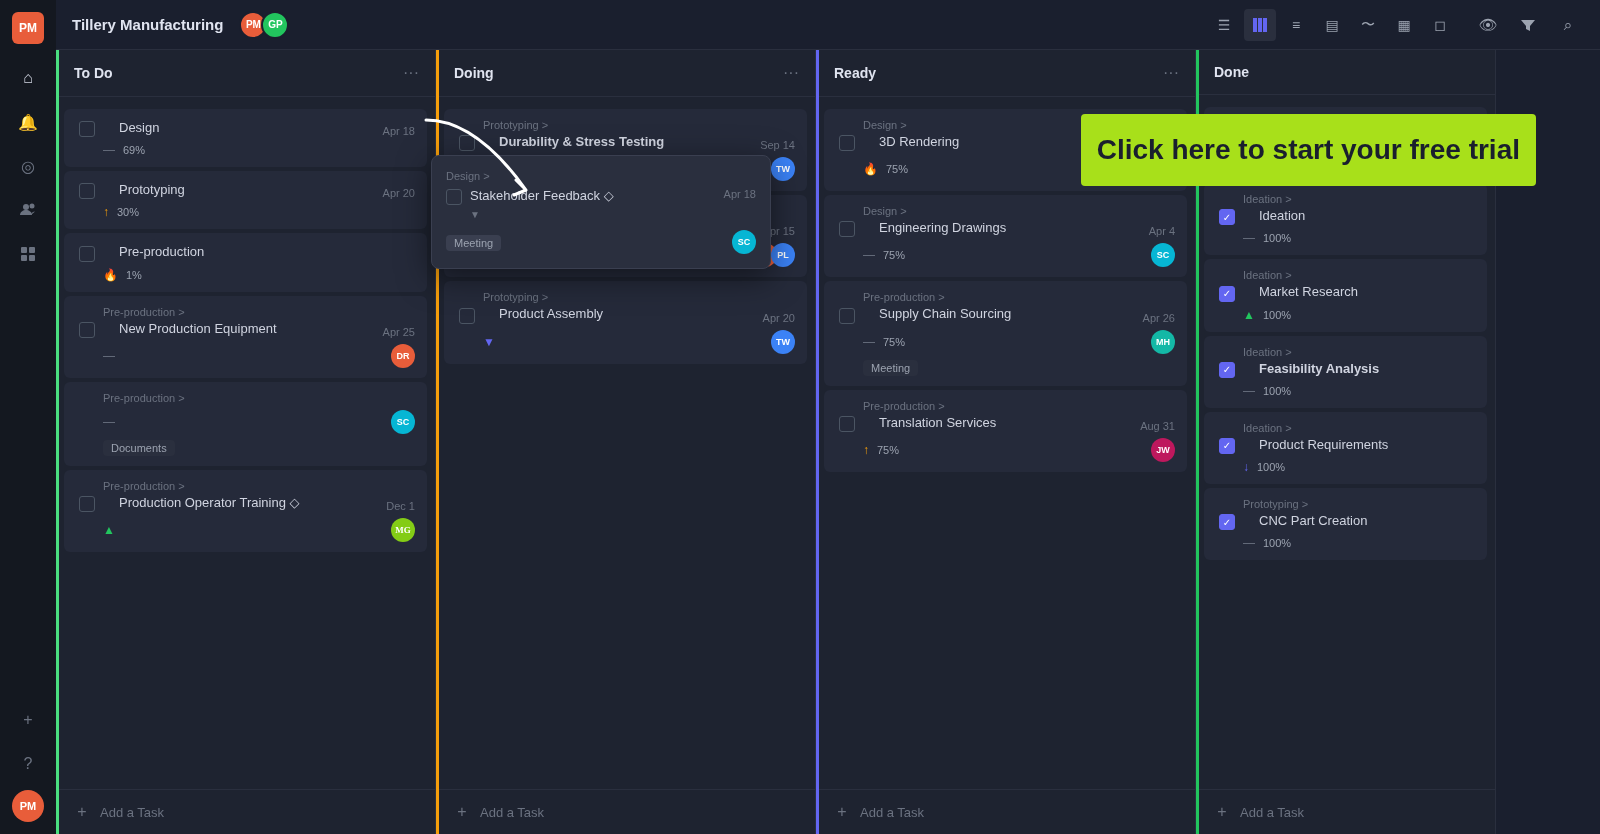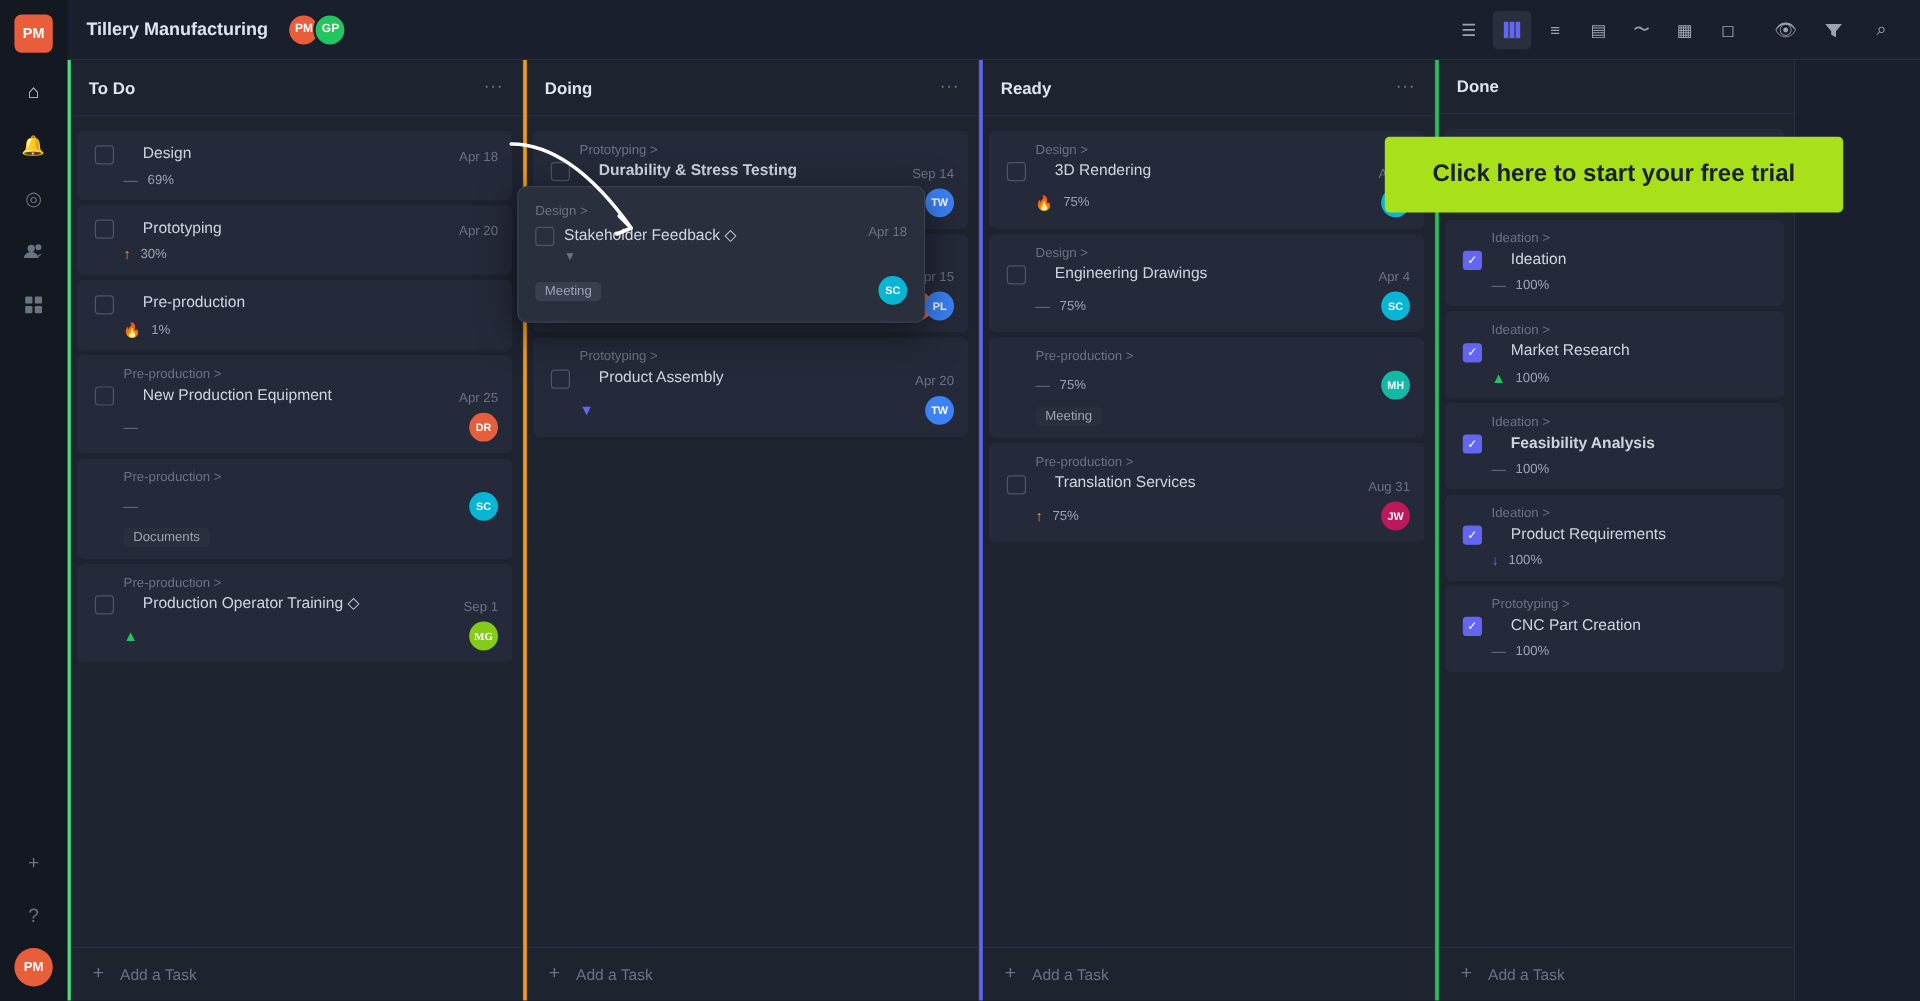--- a/index.html
+++ b/index.html
@@ -316,23 +316,23 @@
       color: #9ca3b0;
     }
 
     
     .cta-banner {
       position: absolute;
       top: 64px;
       right: 64px;
       background: #a8e01a;
       color: #1a1f2e;
-      font-size: 20px;
+      font-size: 28px;
       font-weight: 700;
-      padding: 20px 40px;
+      padding: 20px 16px;
       border-radius: 4px;
       z-index: 100;
       cursor: pointer;
       white-space: nowrap;
     }
 
     
     .arrow-overlay {
       position: absolute;
       top: 60px;
@@ -502,21 +502,21 @@
               <div class="task-avatar av-cyan" style="margin-left:auto;">SC</div>
             </div>
             <div class="task-badge">Documents</div>
           </div>
 
           <div class="task-card">
             <div class="task-category">Pre-production &gt;</div>
             <div class="task-card-top">
               <div class="task-checkbox"></div>
               <span class="task-name">Production Operator Training ◇</span>
-              <span class="task-date">Sep 1</span>
+              <span class="task-date">Dec 1</span>
             </div>
             <div class="task-meta">
               <span class="task-progress-icon progress-up" style="color:#22c55e;">▲</span>
               <div class="task-avatar av-lime" style="margin-left:auto;font-family:Liberation Serif, serif;">MG</div>
             </div>
           </div>
         </div>
         <div class="add-task-footer">
           <span class="add-task-plus">+</span>
           <span>Add a Task</span>
@@ -612,20 +612,25 @@
             </div>
             <div class="task-meta">
               <span class="task-progress-icon progress-neutral">—</span>
               <span class="task-progress">75%</span>
               <div class="task-avatar av-cyan" style="margin-left:auto;">SC</div>
             </div>
           </div>
 
           <div class="task-card">
             <div class="task-category">Pre-production &gt;</div>
+            <div class="task-card-top">
+              <div class="task-checkbox"></div>
+              <span class="task-name">Supply Chain Sourcing</span>
+              <span class="task-date">Apr 26</span>
+            </div>
             <div class="task-meta">
               <span class="task-progress-icon progress-neutral">—</span>
               <span class="task-progress">75%</span>
               <div class="task-avatar av-teal" style="margin-left:auto;">MH</div>
             </div>
             <div class="task-badge">Meeting</div>
           </div>
 
           <div class="task-card">
             <div class="task-category">Pre-production &gt;</div>

